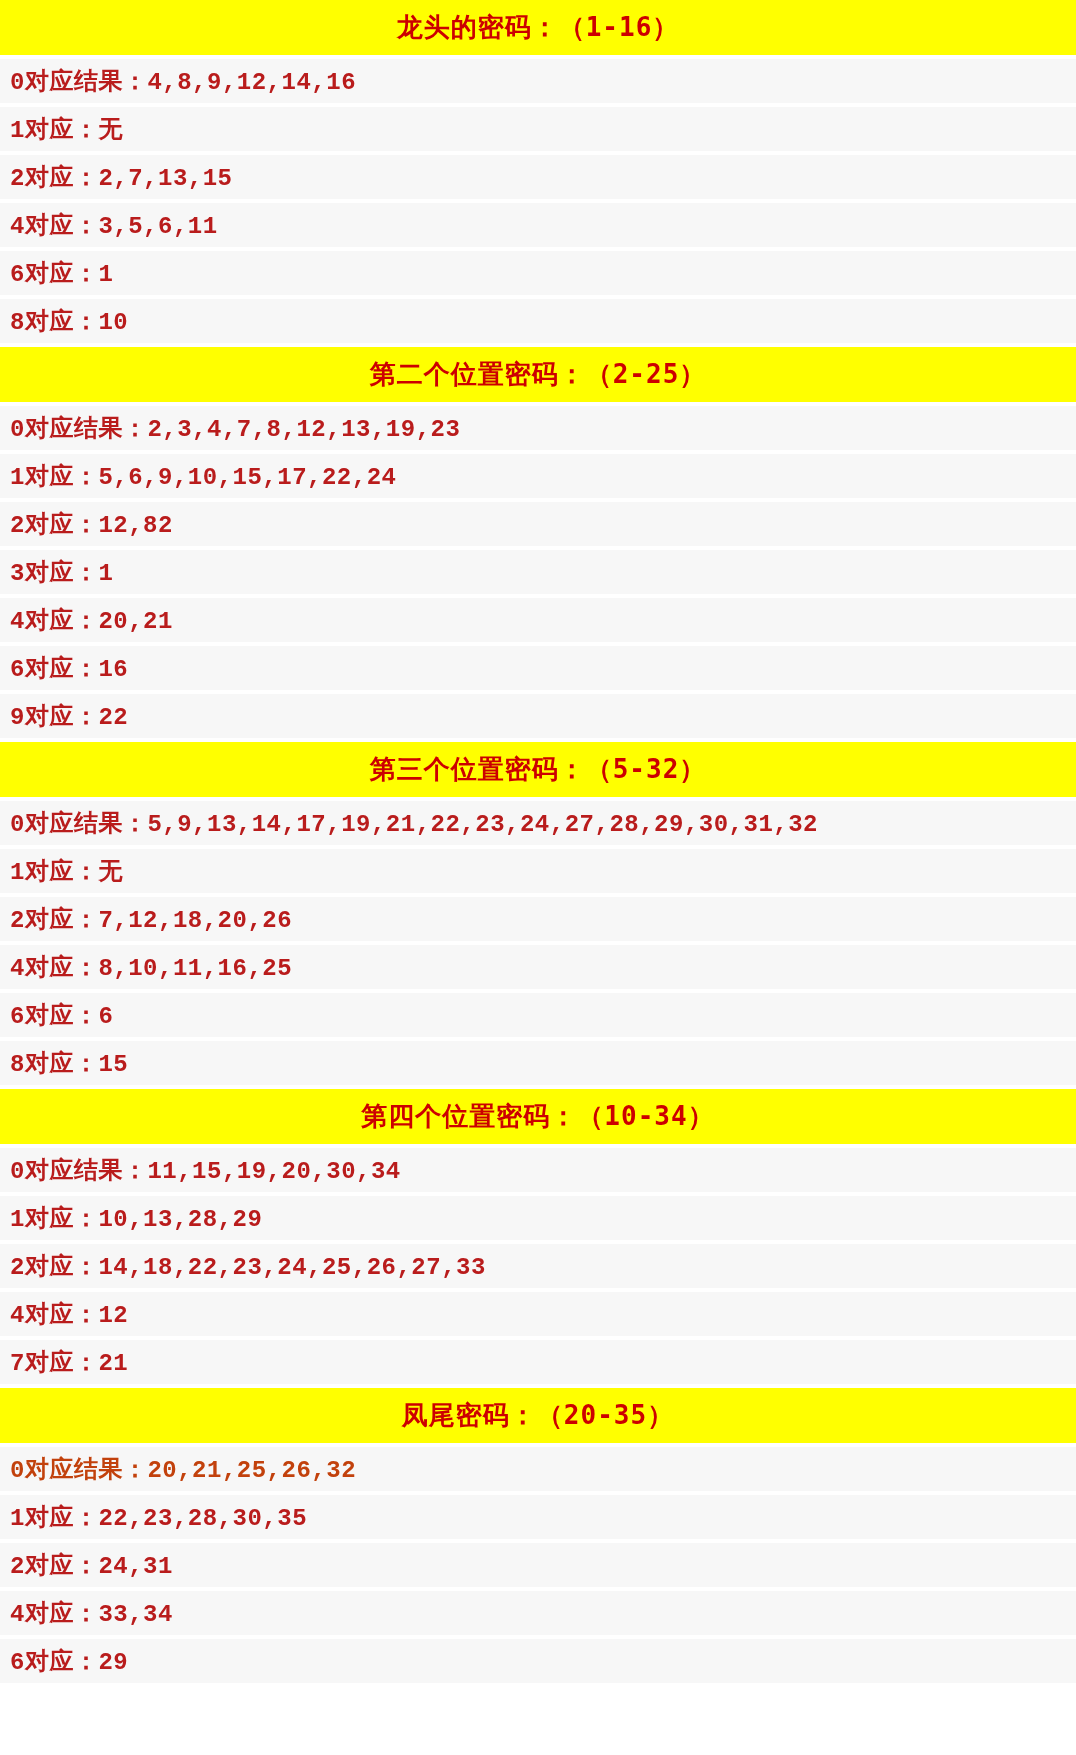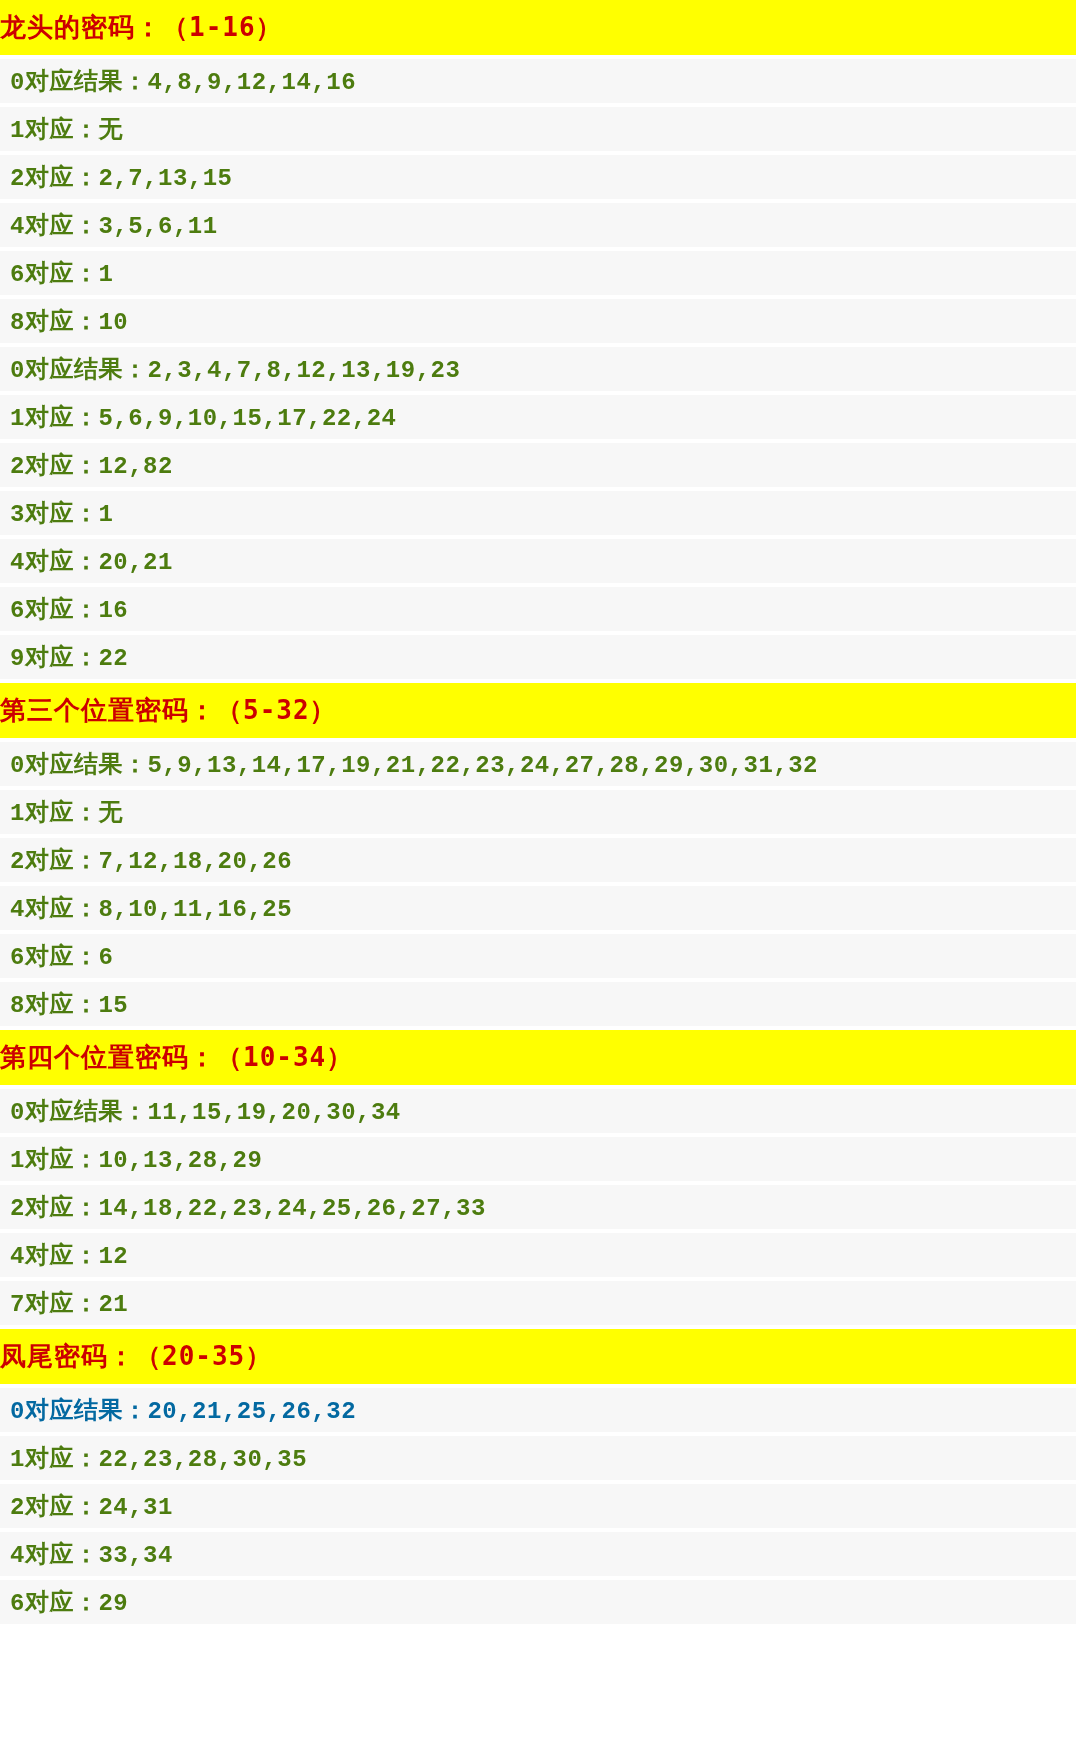--- a/index.html
+++ b/index.html
@@ -10,54 +10,56 @@
     body {
       font-family: "SimSun", "宋体", "Microsoft YaHei", monospace, sans-serif;
       background: #ffffff;
       width: 1076px;
     }
     .container {
       width: 100%;
     }
     .section-header {
       background: #ffff00;
+      text-align: center;
       color: #cc0000;
       font-size: 26px;
       font-weight: bold;
       padding: 10px 0;
       border-bottom: 4px solid #ffffff;
       font-family: "SimSun", "宋体", monospace;
       letter-spacing: 1px;
     }
     .data-row {
       background: #f7f7f7;
-      color: #4d7c0f;
+      color: #b91c1c;
       font-size: 24px;
       font-weight: bold;
       padding: 6px 10px;
       border-bottom: 4px solid #ffffff;
       font-family: "Consolas", "Courier New", "SimSun", monospace;
       letter-spacing: 0.5px;
       white-space: nowrap;
     }
     .data-row.olive {
-      color: #0369a1;
+      color: #c2410c;
     }
   </style>
 </head>
 <body>
 
 <div class="container" id="root">
     <div class="section-header">龙头的密码：（1-16）</div>
     <div class="data-row">0对应结果：4,8,9,12,14,16</div>
     <div class="data-row">1对应：无</div>
     <div class="data-row">2对应：2,7,13,15</div>
     <div class="data-row">4对应：3,5,6,11</div>
     <div class="data-row">6对应：1</div>
     <div class="data-row">8对应：10</div>
+    <div class="section-header">第二个位置密码：（2-25）</div>
     <div class="data-row">0对应结果：2,3,4,7,8,12,13,19,23</div>
     <div class="data-row">1对应：5,6,9,10,15,17,22,24</div>
     <div class="data-row">2对应：12,82</div>
     <div class="data-row">3对应：1</div>
     <div class="data-row">4对应：20,21</div>
     <div class="data-row">6对应：16</div>
     <div class="data-row">9对应：22</div>
     <div class="section-header">第三个位置密码：（5-32）</div>
     <div class="data-row">0对应结果：5,9,13,14,17,19,21,22,23,24,27,28,29,30,31,32</div>
     <div class="data-row">1对应：无</div>

